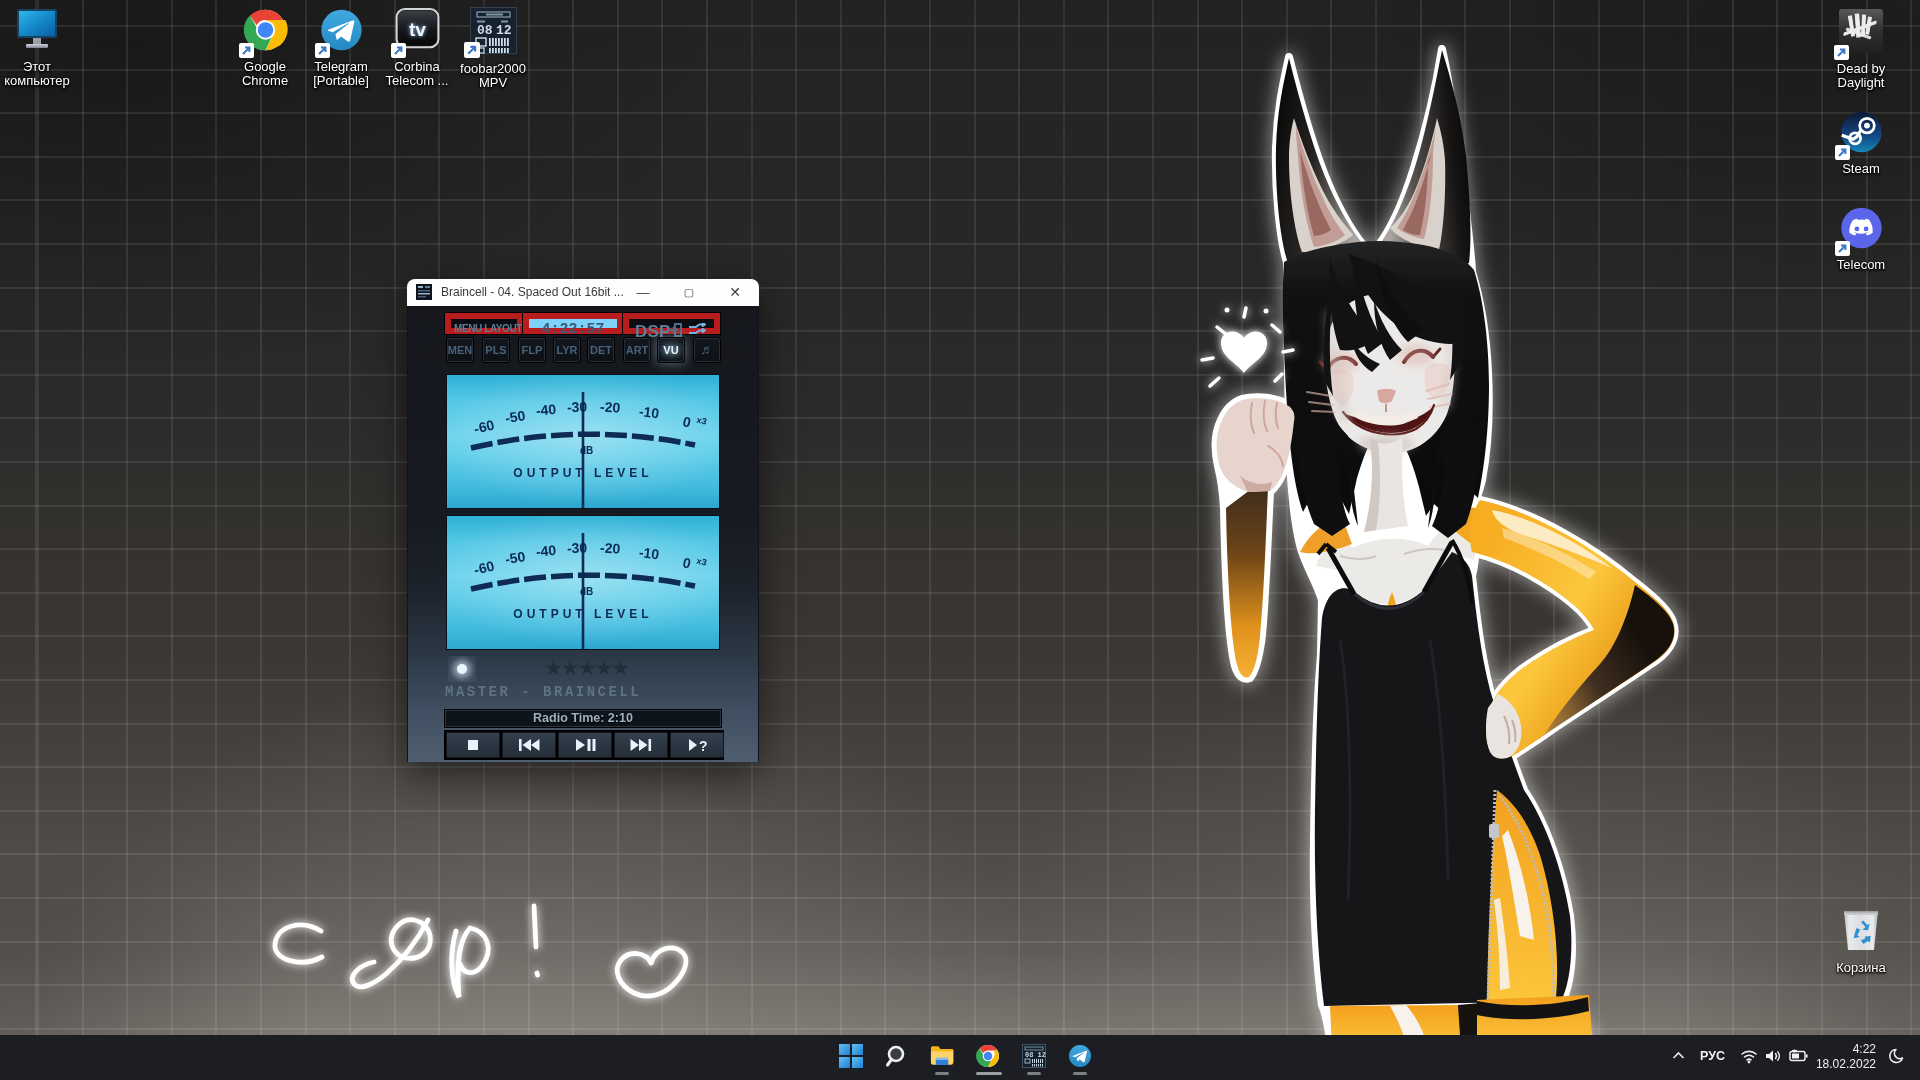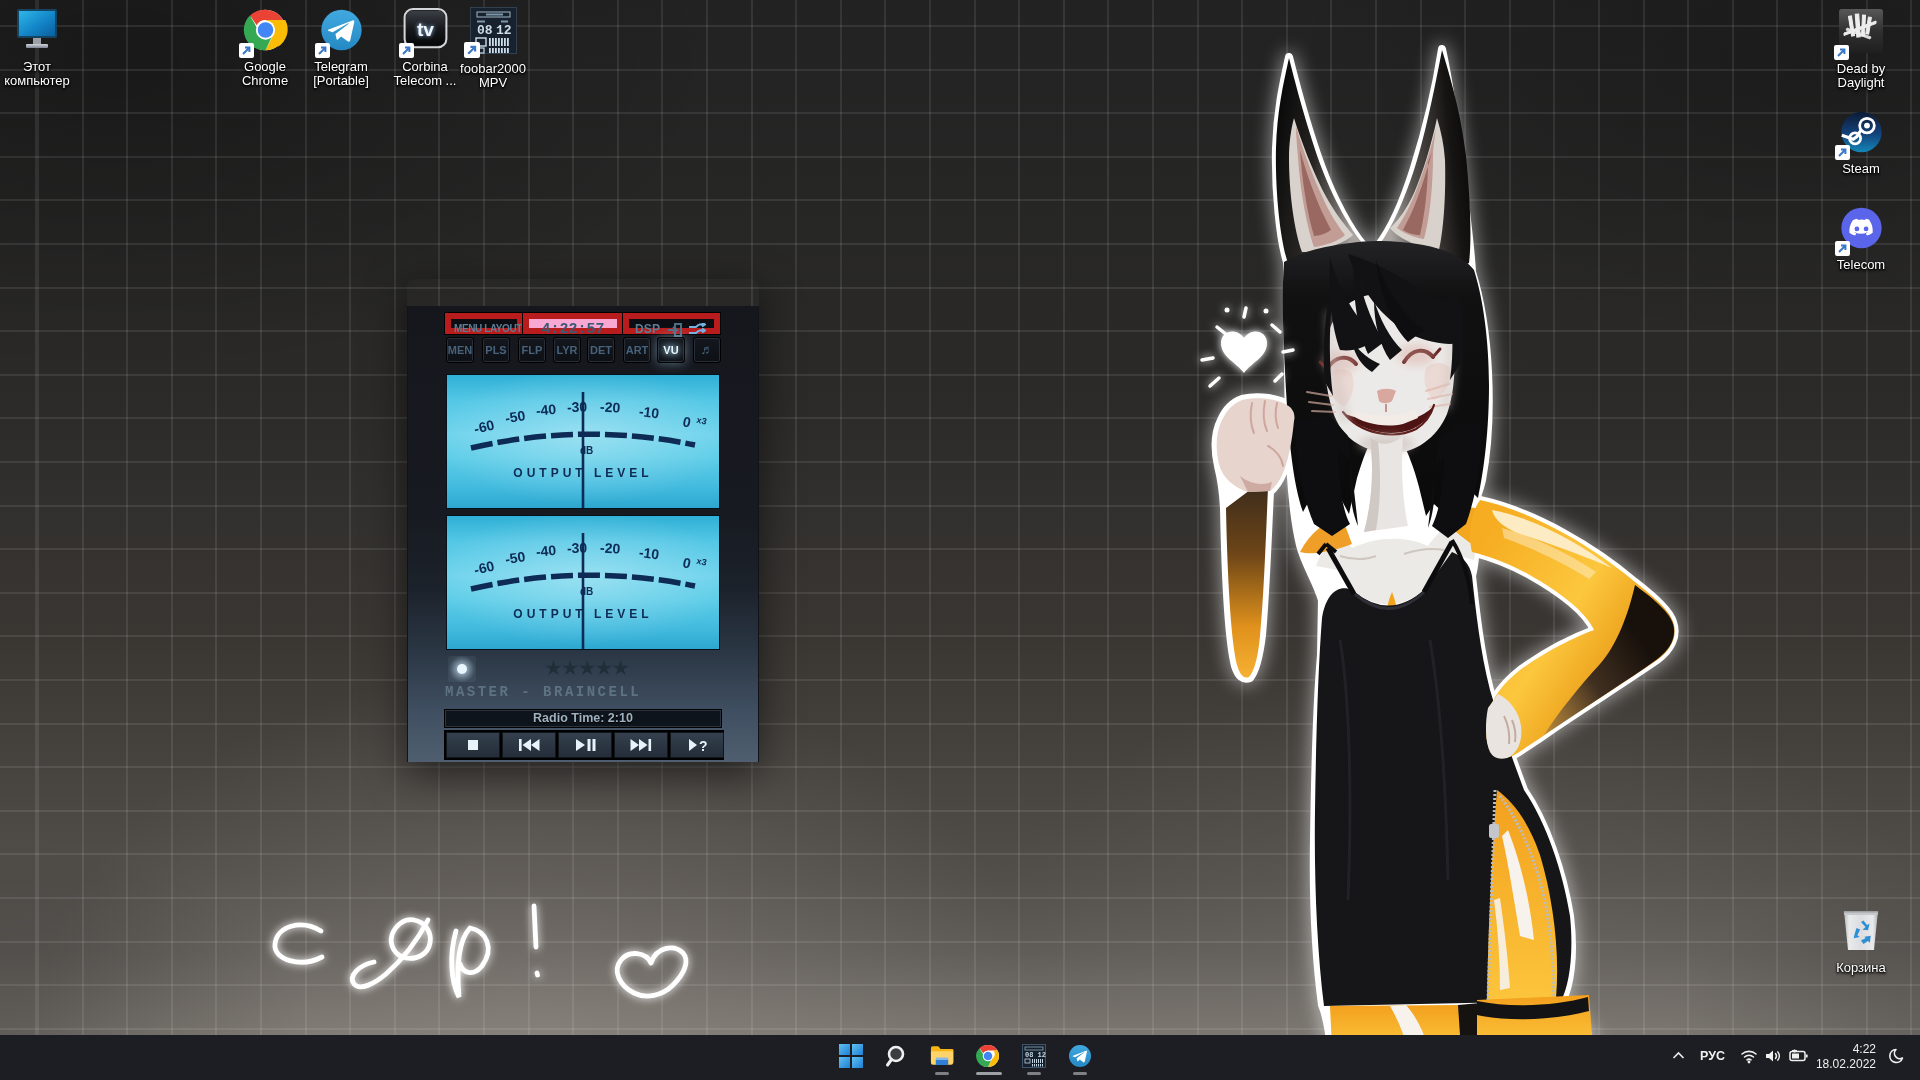--- a/index.html
+++ b/index.html
@@ -26,21 +26,21 @@
 .sc svg{position:absolute;left:1px;top:1px;}
 .win{position:absolute;left:407px;top:279px;width:352px;height:483px;border-radius:8px 8px 0 0;box-shadow:0 12px 40px rgba(0,0,0,0.55);}
 .tb{position:absolute;left:0;top:0;width:352px;height:27px;background:#fefefe;border-radius:8px 8px 0 0;}
 .tb .t{position:absolute;left:34px;top:6px;font-size:12px;color:#3a3a3a;}
 .tb .bt{position:absolute;top:0;width:40px;height:27px;color:#404040;text-align:center;line-height:27px;font-size:13px;}
 .body{position:absolute;left:0;top:27px;width:352px;height:456px;
  background:linear-gradient(180deg,#15171d 0%,#171a20 45%,#1c222b 62%,#2b3745 76%,#3e4d5f 88%,#4f5f70 100%);
  border-left:1px solid #10131a;border-right:1px solid #10131a;box-sizing:border-box;}
 .mbar{position:absolute;left:36px;top:6px;width:277px;height:23px;background:#0b0d12;border:1px solid #000;box-sizing:border-box;display:flex;}
 .mbar .seg{position:relative;height:100%;box-sizing:border-box;border:6px solid #b91c1c;outline:1px solid #000;}
-.mtext{font-weight:bold;font-size:12px;color:#5d7d95;letter-spacing:0.2px;white-space:nowrap;}
+.mtext{font-weight:bold;font-size:17px;color:#5d7d95;letter-spacing:0.2px;white-space:nowrap;}
 .tabs .b{position:absolute;top:0;width:28px;height:26px;background:linear-gradient(180deg,#14171d,#0d1015);border:1px solid #000;box-shadow:inset 0 0 0 1px #272e38;border-radius:3px;box-sizing:border-box;text-align:center;line-height:24px;font-size:11px;font-weight:bold;color:#47627a;}
 .vu{position:absolute;left:38px;width:274px;height:135px;border:1px solid #06121c;box-sizing:border-box;overflow:visible;
  background:radial-gradient(200px 90px at 137px 62px, rgba(255,255,255,0.30), rgba(255,255,255,0) 75%),linear-gradient(180deg,#2fb0d6 0%,#55c8e6 20%,#6ed3ec 45%,#5ecde8 62%,#41bade 85%,#2da7cf 100%);}
 .trans{position:absolute;left:36px;top:424px;width:278px;height:28px;background:#000;border:1px solid #000;display:flex;}
 .trans .c{flex:1;margin:1px;background:linear-gradient(180deg,#35414f,#232c37);box-shadow:inset 0 0 0 1px #11161d;position:relative;}
 .task{position:absolute;left:0;top:1035px;width:1920px;height:45px;background:#1d1e23;}
 .ic{position:absolute;top:1044px;width:24px;height:24px;}
 .pill{position:absolute;top:1072px;height:3px;border-radius:2px;background:#8a8d92;}
 .tray{position:absolute;color:#fff;font-size:12px;}
 </style></head>
@@ -321,21 +321,21 @@
   </svg>
   <span class="sc">
           <svg width="13" height="13" viewBox="0 0 13 13">
             <path d="M3 10 L9 4 M5 3.6 H9.4 V8" stroke="#3b78c8" stroke-width="2" fill="none"></path>
           </svg>
         </span>
  </span>
  <div class="lbl">Telegram<br>[Portable]</div>
 </div>
 
-<div class="icon" style="left:380px;top:8px;">
+<div class="icon" style="left:372px;top:8px;">
  <span class="im">
   <svg width="45" height="44" viewBox="0 0 48 48">
    <rect x="1.2" y="1.2" width="45.6" height="41.6" rx="9" fill="none" stroke="#d4d5d8" stroke-width="2.2"></rect>
    <rect x="3" y="3" width="42" height="38" rx="7" fill="url(#cbg)"></rect>
    <defs>
             <linearGradient id="cbg" x1="0" y1="0" x2="0" y2="1">
               <stop offset="0" stop-color="#3a3f46"></stop>
               <stop offset="0.5" stop-color="#17191d"></stop>
               <stop offset="1" stop-color="#060708"></stop>
             </linearGradient>
@@ -481,27 +481,41 @@
     <path d="M21 14 l4.5 5 -3 2.8 5.5 0.4 1.6-6.4 -2.6 1.2 -3.6-4.6 Z"></path>
     <path d="M14.5 26.5 l2-6.6 3.6 1.6 -2.7 5.8 2.3 1.8 -6 1.2 Z"></path>
     <path d="M24.5 28.8 l6.2-1 -0.8 7 -2-1.8 -4.4 3 -2.6-3.4 4.6-2.4 Z"></path>
    </g>
   </svg>
  </span>
  <div class="lbl">Корзина</div>
 </div>
 
 <div class="win" id="win">
+ <div class="tb">
+  <svg width="16" height="16" viewBox="0 0 16 16" style="position:absolute;left:9px;top:5px;">
+          <rect width="16" height="16" fill="#10151c"></rect>
+          <rect x="2" y="2" width="5" height="2" fill="#8fb4cc"></rect>
+          <rect x="9" y="2" width="5" height="2" fill="#5d7f99"></rect>
+          <rect x="2" y="6" width="12" height="1.5" fill="#44607a"></rect>
+          <rect x="2" y="9" width="12" height="1.5" fill="#8fb4cc"></rect>
+          <rect x="2" y="12" width="8" height="1.5" fill="#44607a"></rect>
+        </svg>
+  <span class="t">Braincell - 04. Spaced Out 16bit ...</span>
+  <span class="bt" style="left:216px;">—</span>
+  <span class="bt" style="left:262px;font-size:11px;">▢</span>
+  <span class="bt" style="left:308px;font-size:14px;">✕</span>
+ </div>
  <div class="body">
 
   <div class="mbar">
    <div class="seg" style="width:78px;">
             <span class="mtext" style="position:absolute;left:3px;top:4px;font-size:10px;letter-spacing:-0.4px;">MENU LAYOUT</span>
           </div>
-   <div class="seg" style="width:100px;background:#f9a8d4;">
+   <div class="seg" style="width:100px;background:#7dd3fc;">
             <span style="position:absolute;left:50%;transform:translateX(-50%);top:2px;font-family:'Liberation Mono',monospace;font-weight:bold;font-size:15px;color:#3a5a76;letter-spacing:0px;">4:22:57</span>
           </div>
    <div class="seg" style="flex:1;">
     <span class="mtext" style="position:absolute;left:6px;top:3px;">DSP</span>
     <svg width="15" height="14" viewBox="0 0 15 14" style="position:absolute;left:38px;top:4px;">
               <rect x="8" y="1" width="6" height="12" fill="none" stroke="#4e6c84" stroke-width="2"></rect>
               <path d="M1 7 h8 M6 4 l4 3 -4 3" stroke="#4e6c84" stroke-width="2" fill="none"></path>
             </svg>
     <svg width="18" height="14" viewBox="0 0 18 14" style="position:absolute;left:59px;top:4px;">
               <path d="M1 4 h7 l3-2.5 M11 1.5 h6 M1 10 h7 l3-2.5 M11 7.5 h6 M14 -0.5 l3 2 -3 2 M14 5.5 l3 2 -3 2" stroke="#74b2e2" stroke-width="2" fill="none"></path>

